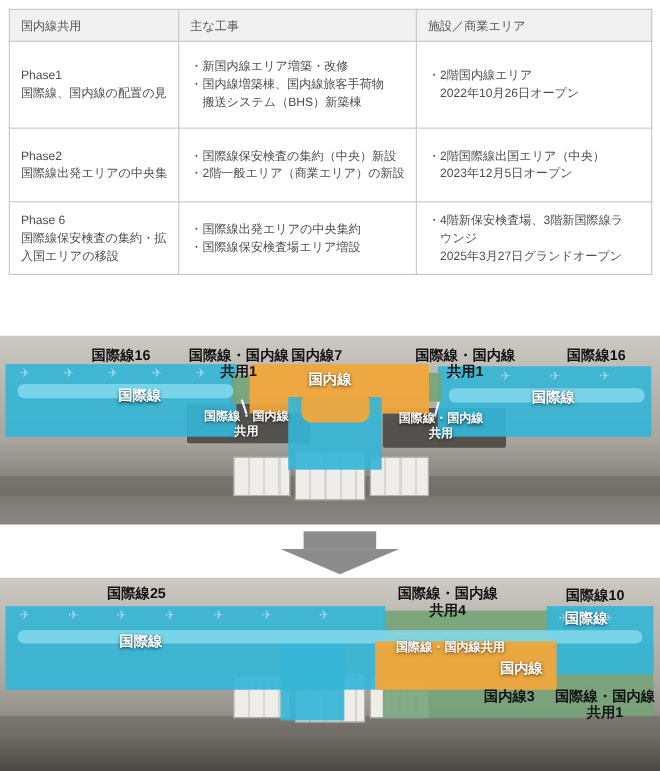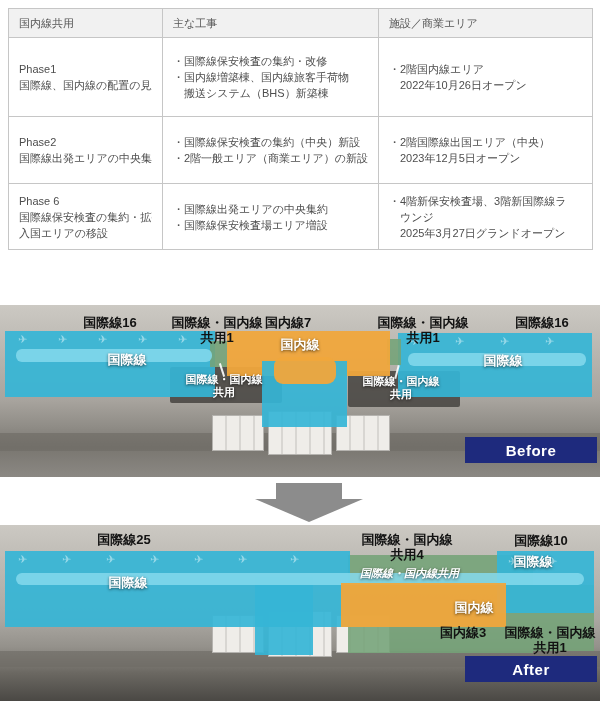--- a/index.html
+++ b/index.html
@@ -70,21 +70,21 @@
       <th>施設／商業エリア</th>
     </tr>
   </thead>
   <tbody>
     <tr class="r1">
       <td>
         <div class="ln">Phase1</div>
         <div class="ln">国際線、国内線の配置の見直し</div>
       </td>
       <td>
-        <div class="ln">・国際線保安検査の集約・改修</div>
+        <div class="ln">・新国内線エリア増築・改修</div>
         <div class="ln">・国内線増築棟、国内線旅客手荷物</div>
         <div class="ln">　搬送システム（BHS）新築棟</div>
       </td>
       <td>
         <div class="ln">・2階国内線エリア</div>
         <div class="ln">　2022年10月26日オープン</div>
       </td>
     </tr>
     <tr class="r2">
       <td>
@@ -168,21 +168,20 @@
   <div class="callout-line" style="left:396px;top:60px;height:14px;transform:rotate(15deg);"></div>
   <div class="wlbl small" style="left:165px;top:68px;width:118px;">
     <div>国際線・国内線</div>
     <div>共用</div>
   </div>
   <div class="wlbl small" style="left:342px;top:70px;width:118px;">
     <div>国際線・国内線</div>
     <div>共用</div>
   </div>
 
-  <div class="badge" style="left:465px;top:132px;">Before</div>
 </div>
 
 <div class="arrow">
   <div class="shaft"></div>
   <div class="head"></div>
 </div>
 
 <div class="photo after">
   <div class="base"></div>
   <div class="road" style="left:0;top:126px;width:600px;height:16px;"></div>
@@ -210,23 +209,22 @@
 
   <div class="lbl" style="left:79px;top:7px;width:90px;">国際線25</div>
   <div class="lbl" style="left:352px;top:7px;width:110px;">
     <div>国際線・国内線</div>
     <div>共用4</div>
   </div>
   <div class="lbl" style="left:496px;top:8px;width:90px;">国際線10</div>
 
   <div class="wlbl" style="left:78px;top:51px;width:100px;">国際線</div>
   <div class="wlbl" style="left:483px;top:30px;width:100px;">国際線</div>
-  <div class="wlbl small" style="left:352px;top:42px;width:115px;font-style:italic;">国際線・国内線共用</div>
+  <div class="wlbl small" style="left:352px;top:58px;width:115px;">国際線・国内線共用</div>
   <div class="wlbl" style="left:424px;top:76px;width:100px;">国内線</div>
 
   <div class="lbl" style="left:428px;top:100px;width:70px;">国内線3</div>
   <div class="lbl" style="left:498px;top:100px;width:104px;">
     <div>国際線・国内線</div>
     <div>共用1</div>
   </div>
 
-  <div class="badge" style="left:465px;top:131px;">After</div>
 </div>
 
 </body></html>

